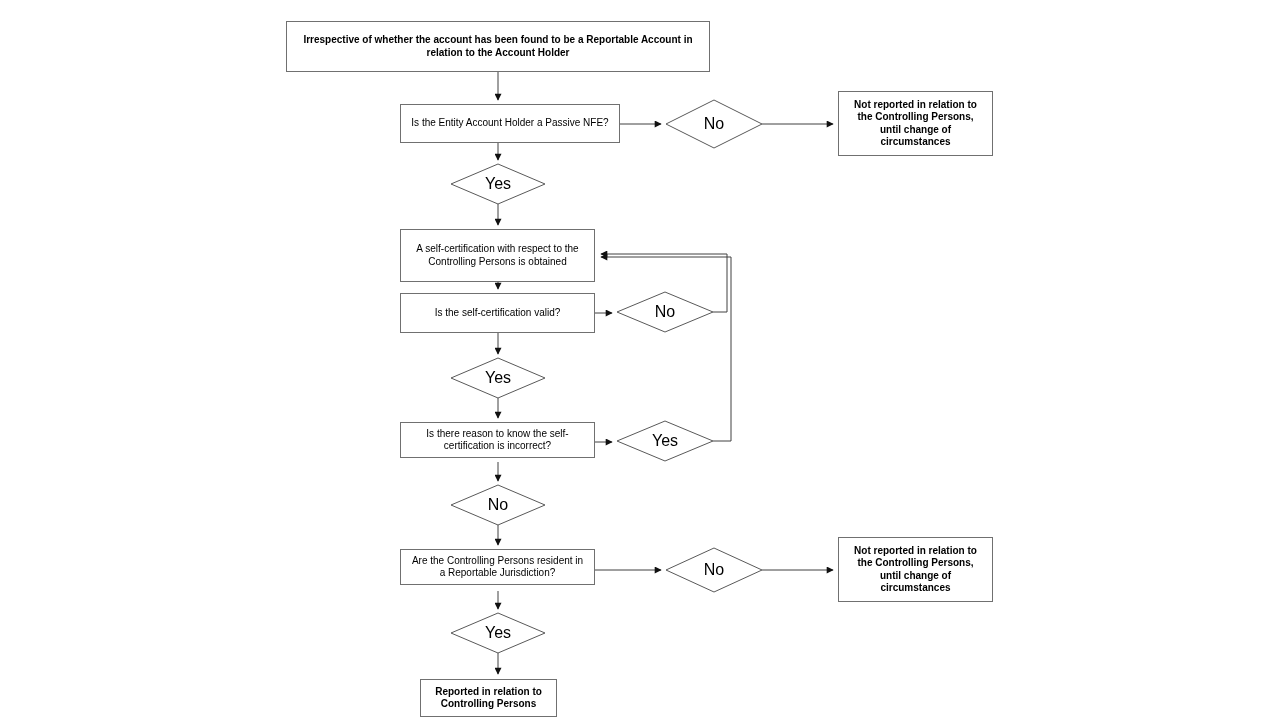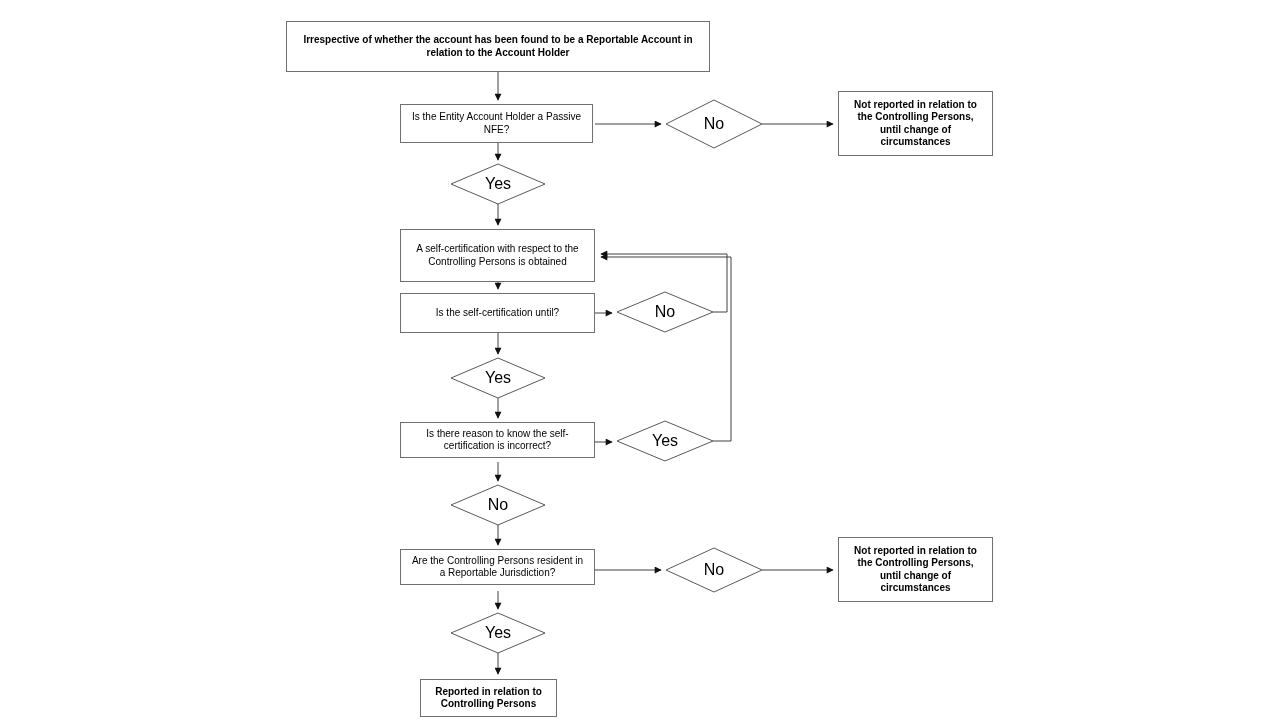--- a/index.html
+++ b/index.html
@@ -87,27 +87,27 @@
       <polygon points="451,378 498,358 545,378 498,398"></polygon>
       <polygon points="617,441 665,421 713,441 665,461"></polygon>
       <polygon points="451,505 498,485 545,505 498,525"></polygon>
       <polygon points="666,570 714,548 762,570 714,592"></polygon>
       <polygon points="451,633 498,613 545,633 498,653"></polygon>
     </g>
   </svg>
 
   <div class="box bold" style="left:286px; top:21px; width:424px; height:51px;">Irrespective of whether the account has been found to be a Reportable Account in relation to the Account Holder</div>
 
-  <div class="box" style="left:400px; top:104px; width:193px; height:39px;">Is the Entity Account Holder a Passive NFE?</div>
+  <div class="box" style="left:400px; top:104px; width:220px; height:39px;">Is the Entity Account Holder a Passive NFE?</div>
 
   <div class="box bold nr-box" style="left:838px; top:91px; width:155px; height:65px;">Not reported in relation to the Controlling Persons, until change of circumstances</div>
 
   <div class="box" style="left:400px; top:229px; width:195px; height:53px;">A self-certification with respect to the Controlling Persons is obtained</div>
 
-  <div class="box" style="left:400px; top:293px; width:195px; height:40px;">Is the self-certification until?</div>
+  <div class="box" style="left:400px; top:293px; width:195px; height:40px;">Is the self-certification valid?</div>
 
   <div class="box" style="left:400px; top:422px; width:195px; height:36px;">Is there reason to know the self-certification is incorrect?</div>
 
   <div class="box" style="left:400px; top:549px; width:195px; height:36px;">Are the Controlling Persons resident in a Reportable Jurisdiction?</div>
 
   <div class="box bold nr-box" style="left:838px; top:537px; width:155px; height:65px;">Not reported in relation to the Controlling Persons, until change of circumstances</div>
 
   <div class="box bold" style="left:420px; top:679px; width:137px; height:38px;">Reported in relation to Controlling Persons</div>
 
   <div class="dlabel" style="left:684px; top:118px;">No</div>

